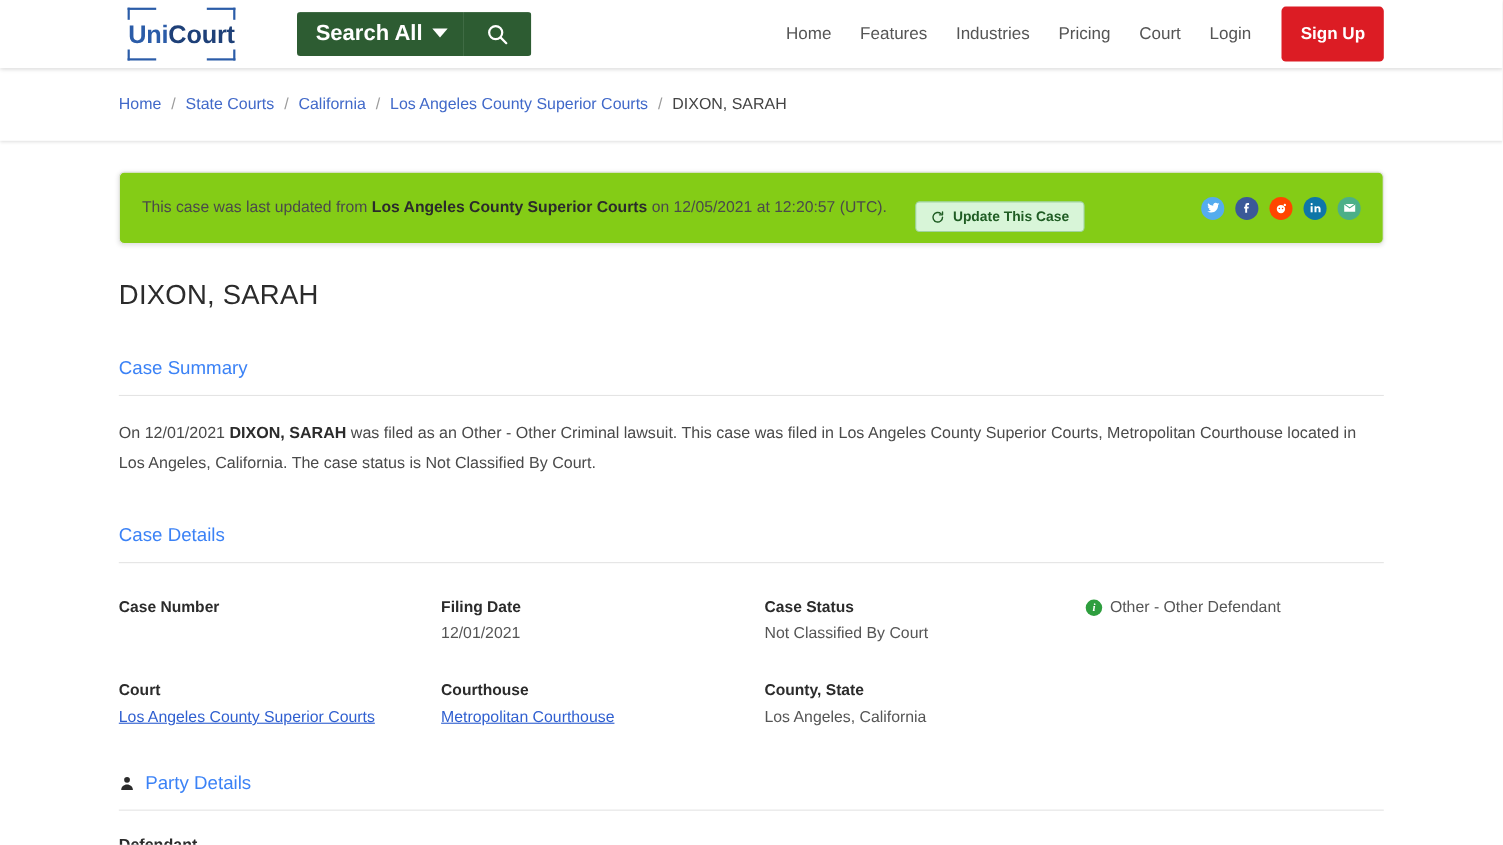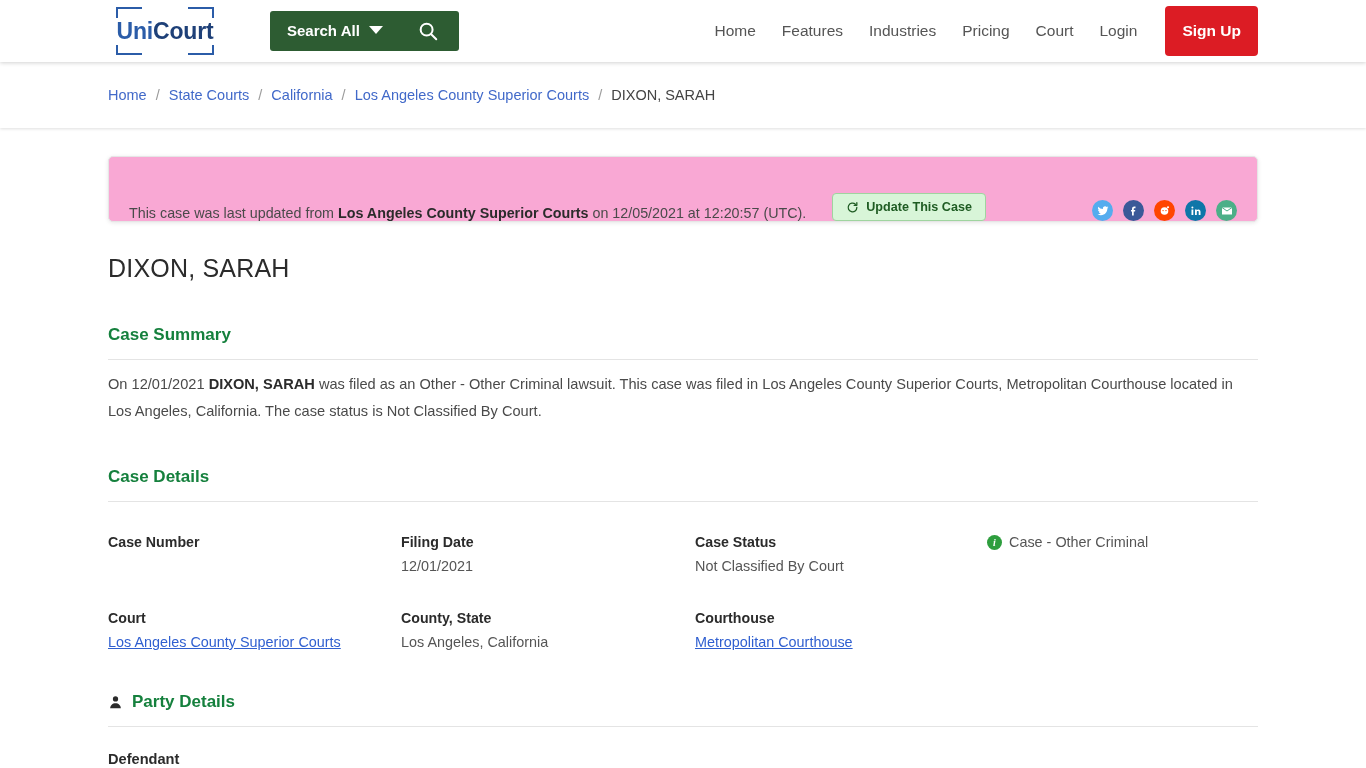--- a/index.html
+++ b/index.html
@@ -58,21 +58,21 @@
     margin-left: 48px;
     display: flex;
     align-items: center;
     height: 40px;
     border-radius: 3px;
     overflow: hidden;
   }
   .search-scope {
     background: #2d5c32;
     color: #ffffff;
-    font-size: 15px;
+    font-size: 20px;
     font-weight: bold;
     height: 40px;
     display: flex;
     align-items: center;
     gap: 9px;
     padding: 0 14px 2px 17px;
     cursor: pointer;
     white-space: nowrap;
   }
   .chev {
@@ -152,26 +152,26 @@
   .crumb a { color: #4169c9; text-decoration: none; cursor: pointer; white-space: nowrap; }
   .crumb .sep { color: #9b9b9b; margin: 0 9px; }
   .crumb .current { color: #444444; white-space: nowrap; }
 
   
   .main { padding: 0 108px; }
 
   .update-card {
     margin-top: 28px;
     height: 66px;
-    background: #f9a8d4;
+    background: #84cc16;
     border: 1px solid #e6e6e6;
     border-radius: 5px;
     box-shadow: 0 1px 4px rgba(0,0,0,0.10);
     display: flex;
-    align-items: flex-end;
+    align-items: center;
     padding: 0 20px;
   }
   .update-text { font-size: 14.3px; color: #4a4a4a; white-space: nowrap; }
   .update-text b { color: #2b2b2b; }
   .update-btn {
     margin-left: 26px;
     background: #d8f5d8;
     border: 1px solid #9fd49f;
     border-radius: 4px;
     color: #1f5c23;
@@ -205,31 +205,31 @@
     margin-top: 32px;
     font-size: 25px;
     font-weight: normal;
     color: #2b2b2b;
     letter-spacing: 0.2px;
   }
 
   .sec-head {
     margin-top: 42px;
     font-size: 17px;
-    font-weight: bold;
-    color: #15803d;
+    font-weight: normal;
+    color: #3b82f6;
     padding-bottom: 14px;
     border-bottom: 1px solid #e4e4e4;
     display: flex;
     align-items: center;
     gap: 9px;
   }
 
   .summary {
-    margin-top: 11px;
+    margin-top: 21px;
     font-size: 14.6px;
     line-height: 27px;
     color: #4a4a4a;
     max-width: 1146px;
   }
   .summary b { color: #2b2b2b; }
 
   .details-grid {
     display: grid;
     grid-template-columns: 293px 294px 292px auto;
@@ -382,39 +382,39 @@
       <div class="fld-label">Filing Date</div>
       <div class="fld-value">12/01/2021</div>
     </div>
     <div>
       <div class="fld-label">Case Status</div>
       <div class="fld-value">Not Classified By Court</div>
     </div>
     <div>
       <div class="fld-value">
         <span class="info-dot">i</span>
-        <span>Case - Other Criminal</span>
+        <span>Other - Other Defendant</span>
       </div>
     </div>
 
     <div>
       <div class="fld-label">Court</div>
       <div class="fld-value">
         <a>Los Angeles County Superior Courts</a>
       </div>
     </div>
     <div>
-      <div class="fld-label">County, State</div>
-      <div class="fld-value">Los Angeles, California</div>
-    </div>
-    <div>
       <div class="fld-label">Courthouse</div>
       <div class="fld-value">
         <a>Metropolitan Courthouse</a>
       </div>
+    </div>
+    <div>
+      <div class="fld-label">County, State</div>
+      <div class="fld-value">Los Angeles, California</div>
     </div>
     <div></div>
   </div>
 
   <div class="sec-head">
     <svg width="15" height="16" viewBox="0 0 24 24" fill="#2b2b2b">
       <circle cx="12" cy="7" r="4.2"></circle>
       <path d="M3.5 22c0-4.7 3.8-8 8.5-8s8.5 3.3 8.5 8z"></path>
     </svg>
     <span>Party Details</span>

